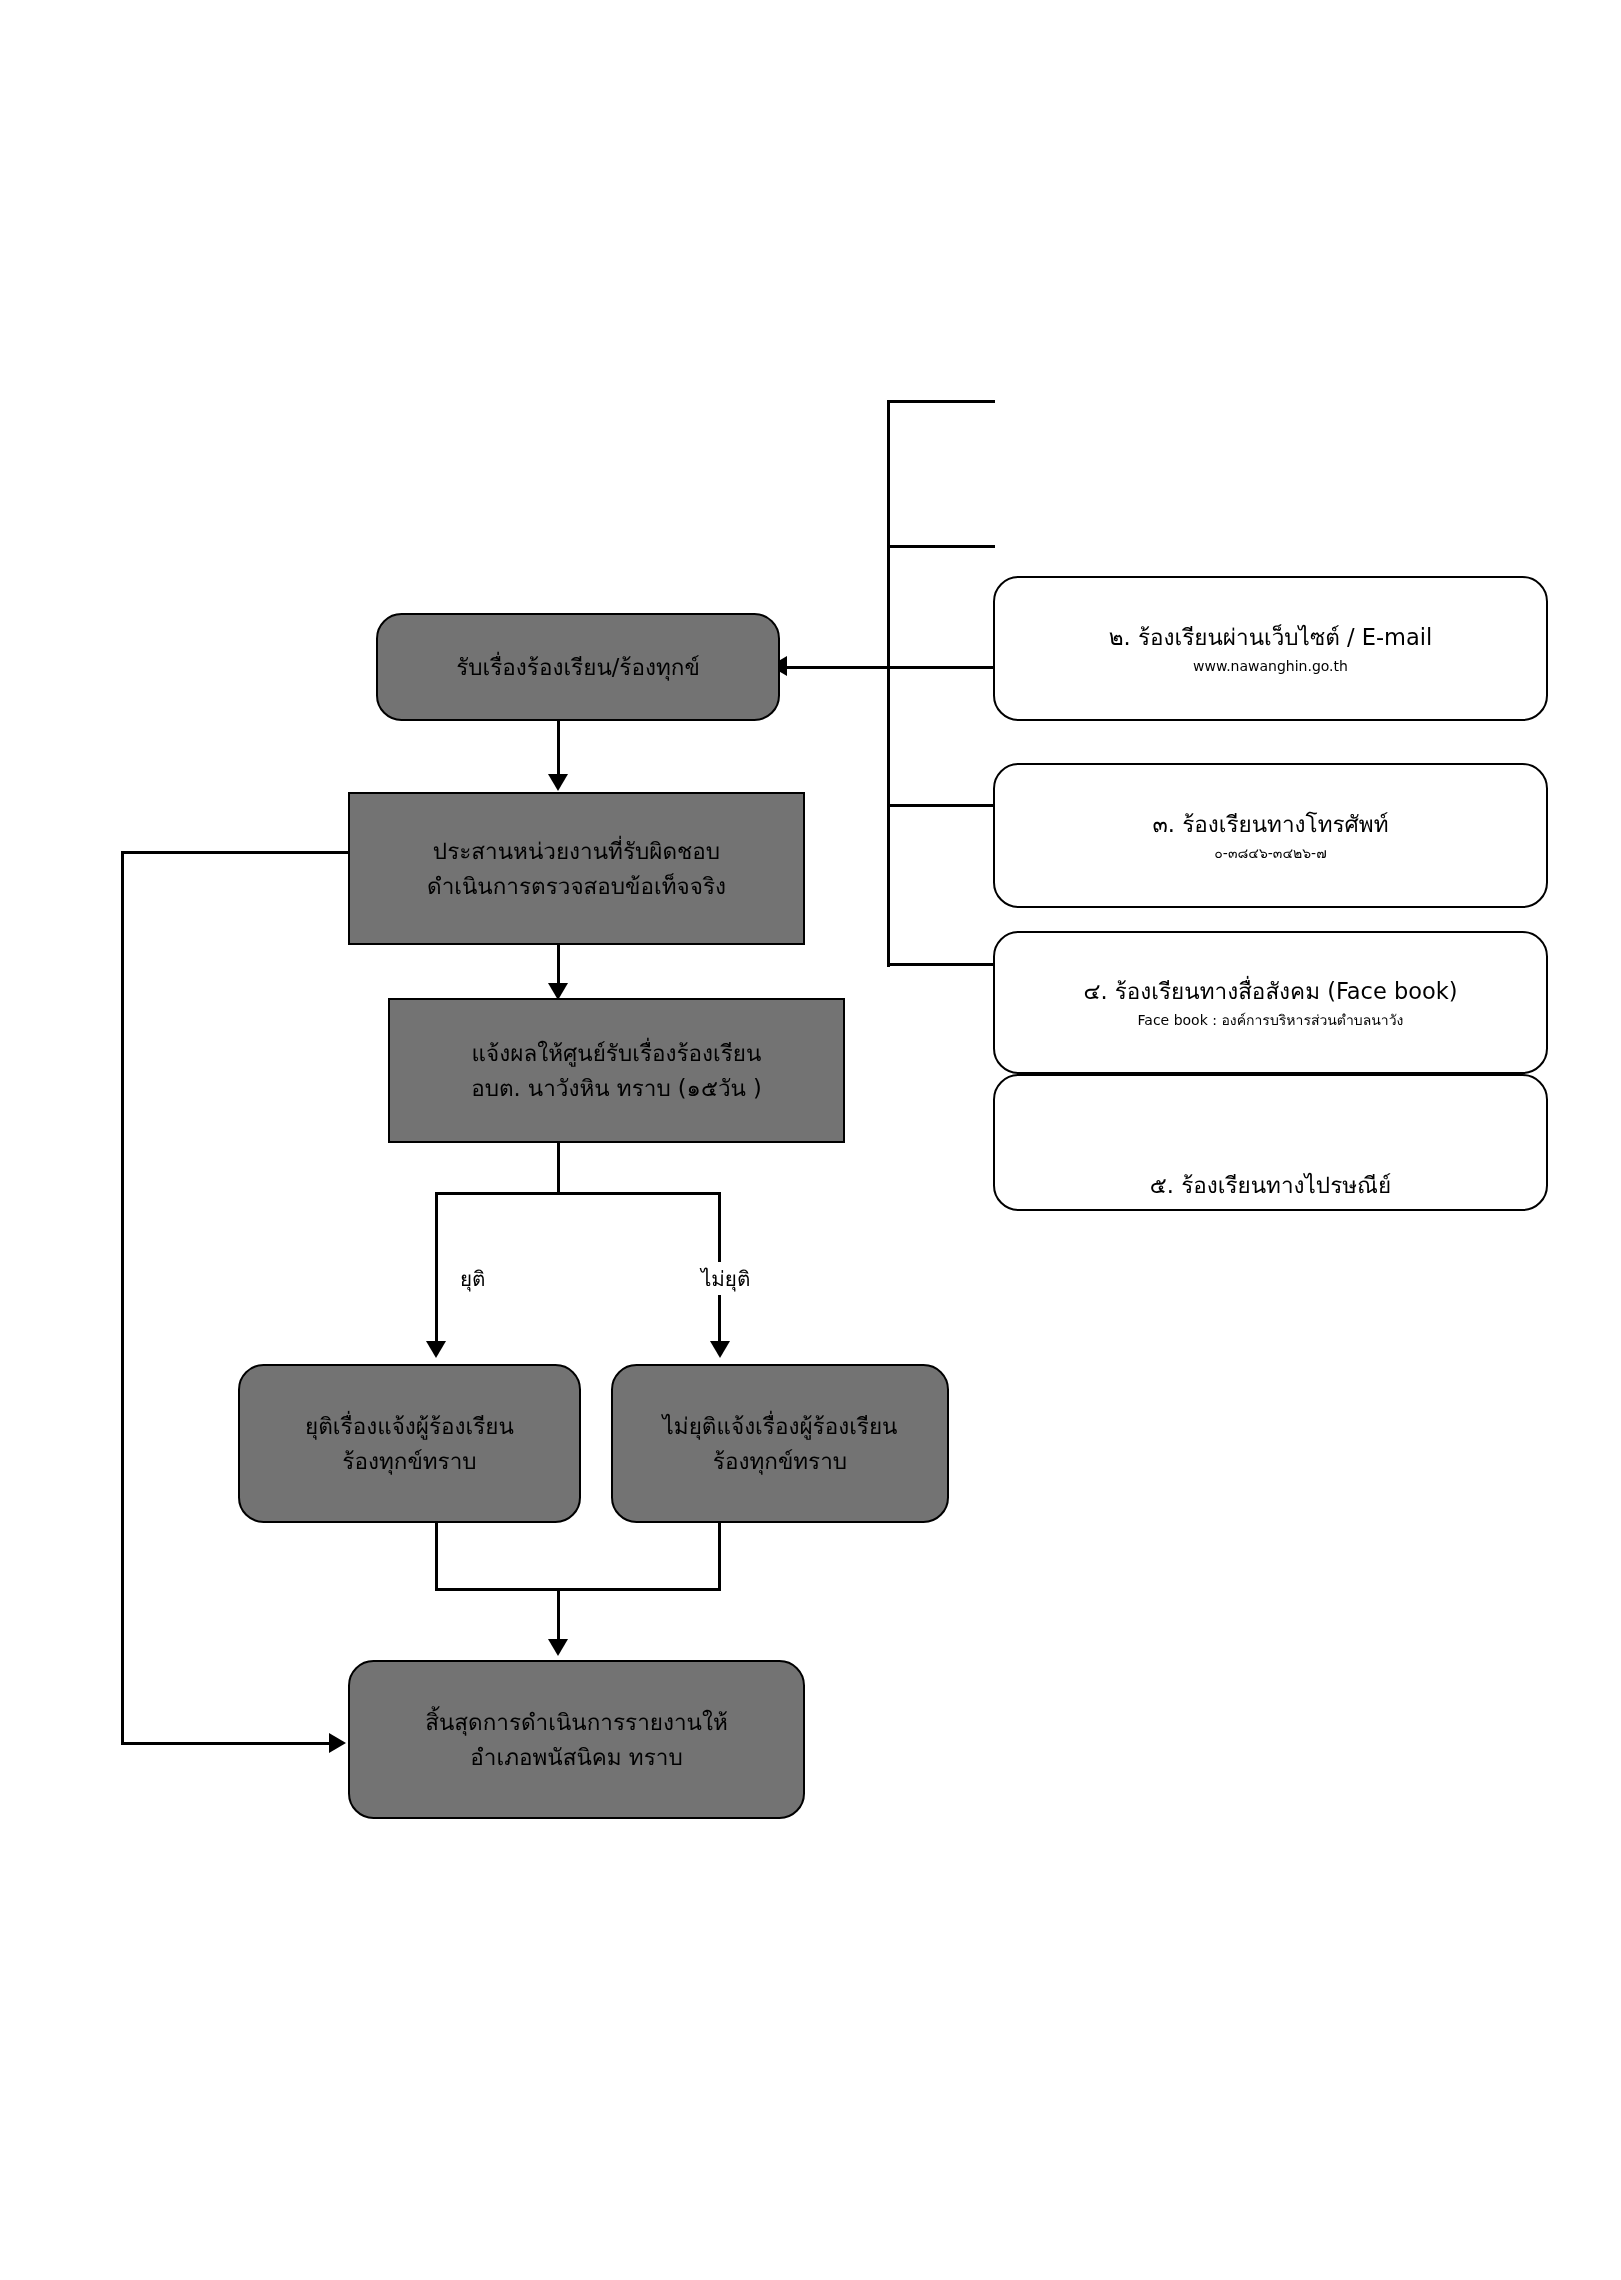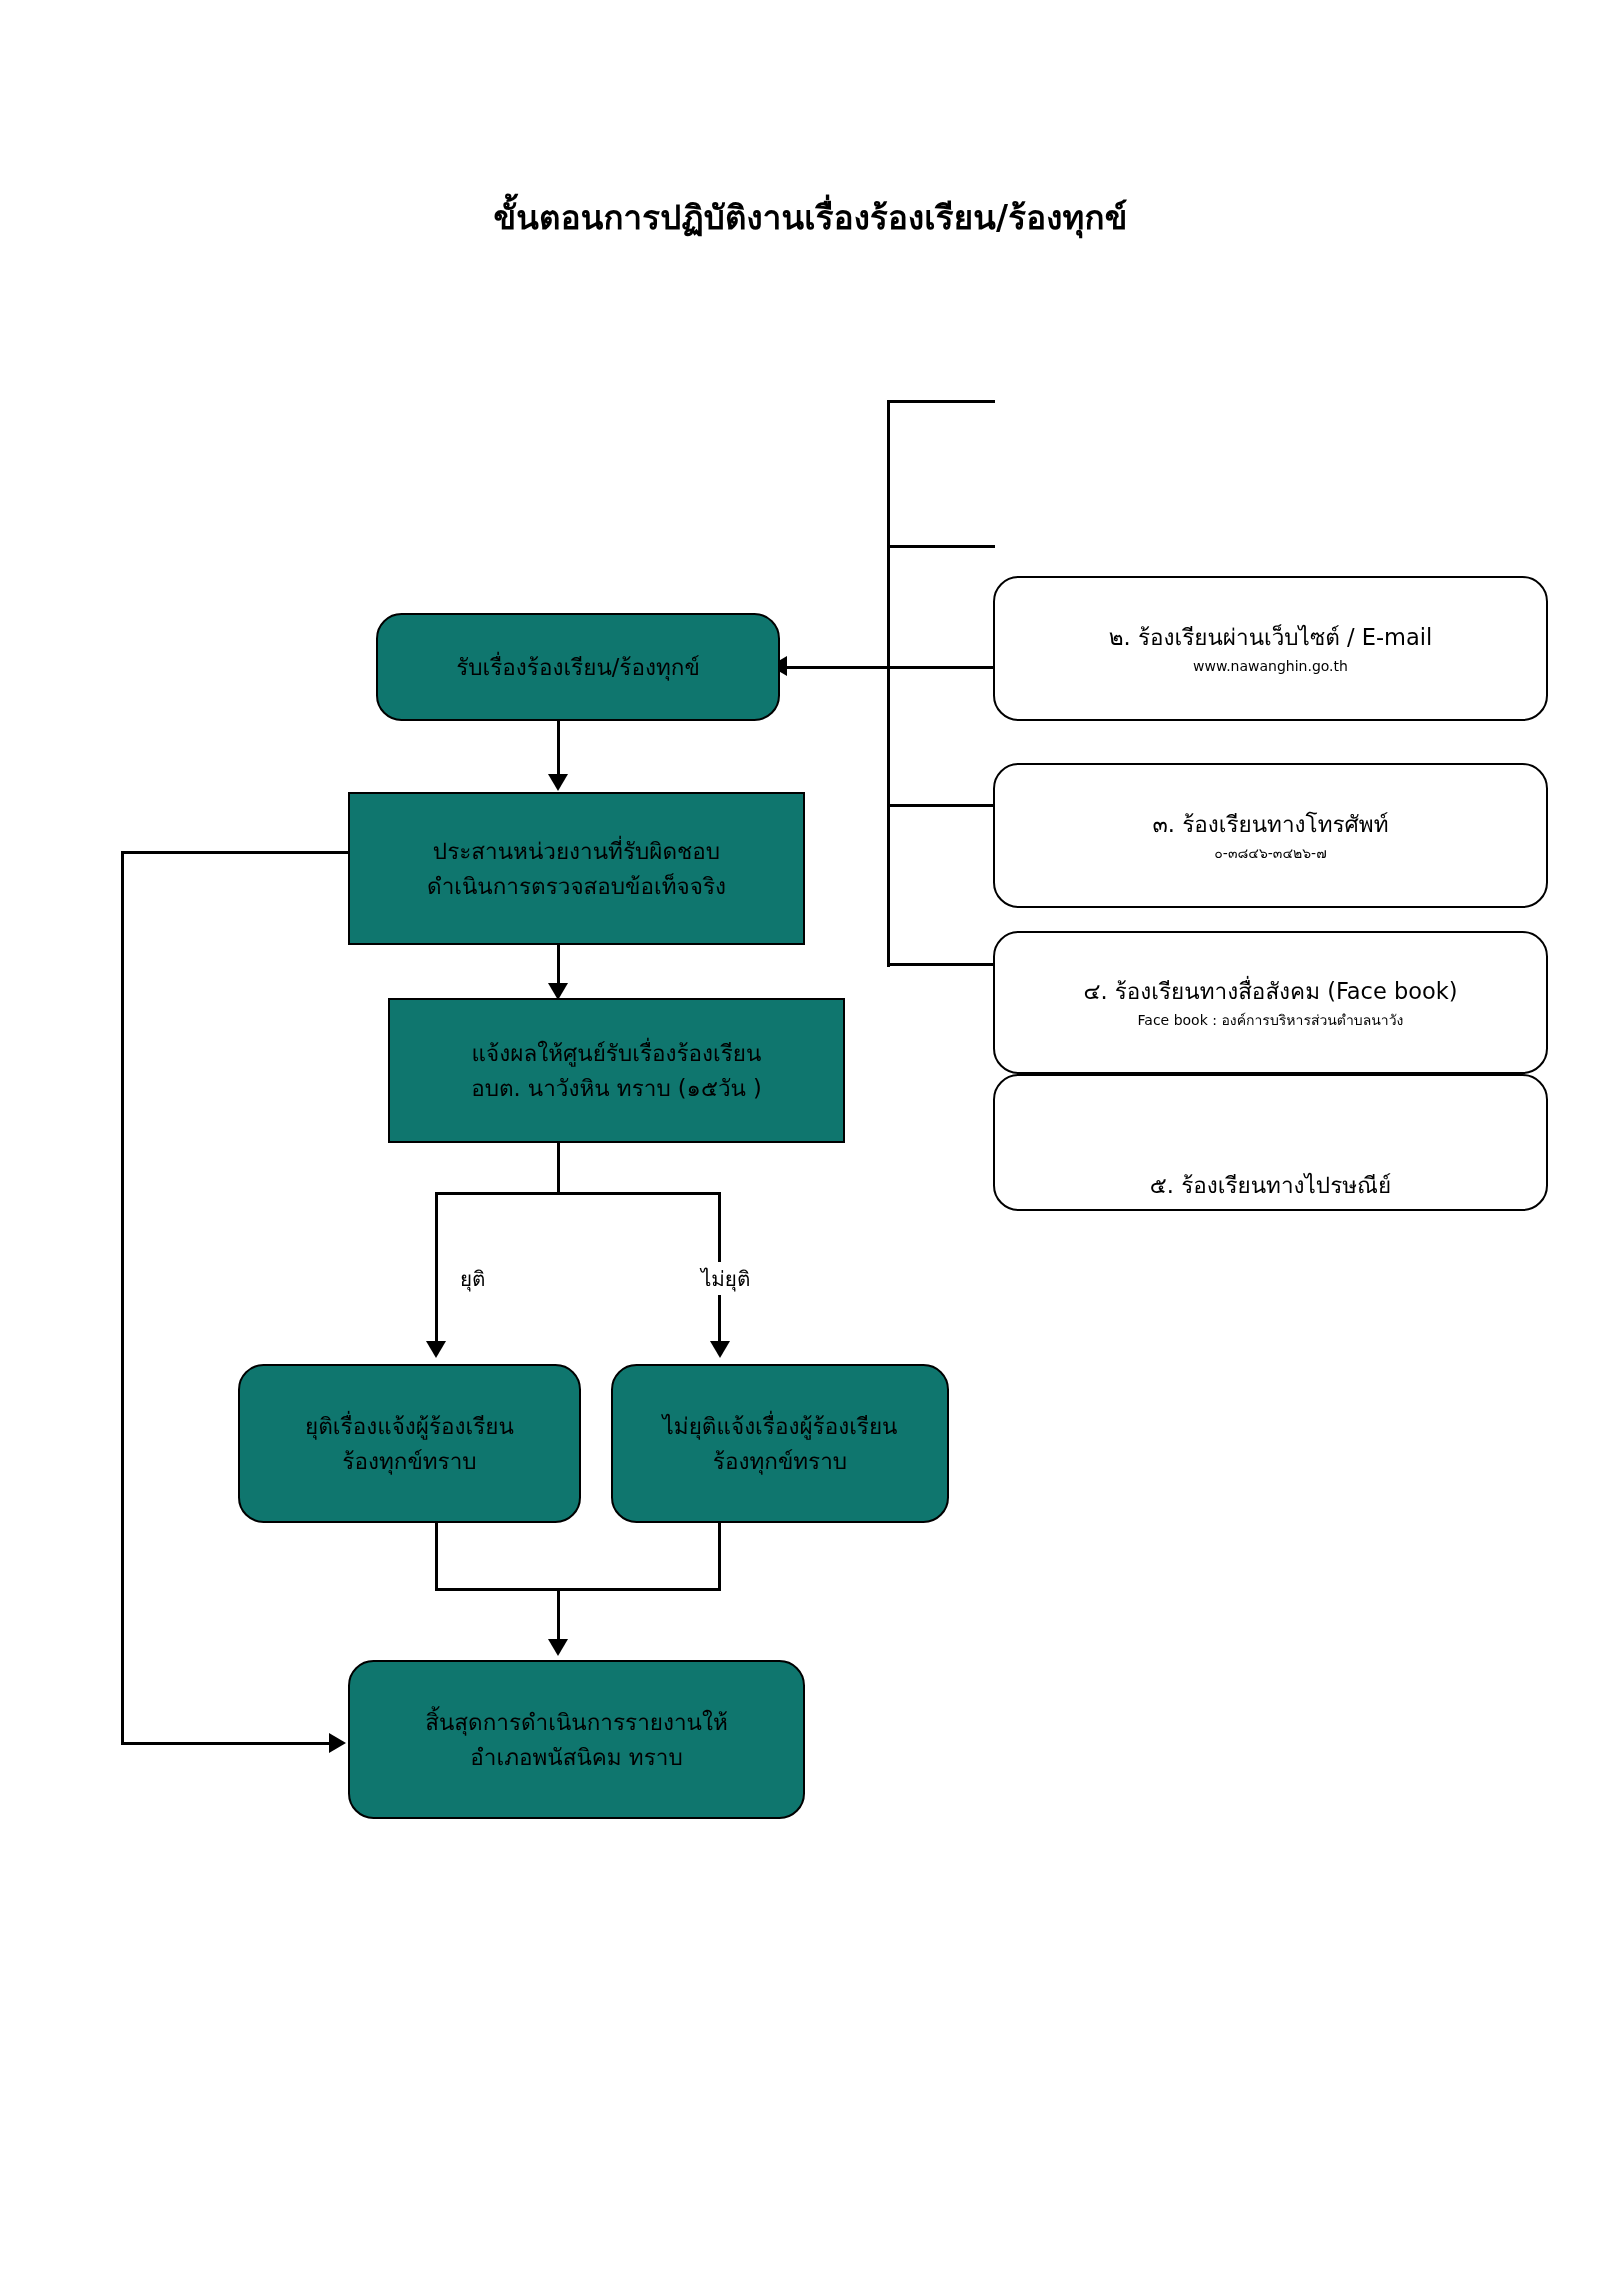--- a/index.html
+++ b/index.html
@@ -29,21 +29,21 @@
     text-align: center;
     font-size: 33px;
     font-weight: bold;
     letter-spacing: 0.2px;
   }
   
   .node {
     position: absolute;
     box-sizing: border-box;
     border: 2.9px solid #000;
-    background: #0f766e;
+    background: #737373;
     display: flex;
     flex-direction: column;
     align-items: center;
     justify-content: center;
     text-align: center;
     font-size: 22.5px;
     line-height: 1.55;
     padding: 5.9px 11.8px;
     z-index: 3;
   }
@@ -120,21 +120,20 @@
     z-index: 4;
     background: #fff;
     padding: 0 2.9px;
   }
 </style>
 </head>
 <body>
 
 <div id="page">
 
-  <div class="title">ขั้นตอนการปฏิบัติงานเรื่องร้องเรียน/ร้องทุกข์</div>
 
 
   <div class="chan" style="left:993px; top:576px; width:555px; height:145px;">
     <span class="ln">๒. ร้องเรียนผ่านเว็บไซต์ / E-mail</span>
     <span class="ln sm">www.nawanghin.go.th</span>
   </div>
 
   <div class="chan" style="left:993px; top:763px; width:555px; height:145px;">
     <span class="ln">๓. ร้องเรียนทางโทรศัพท์</span>
     <span class="ln sm">๐-๓๘๔๖-๓๔๒๖-๗</span>

